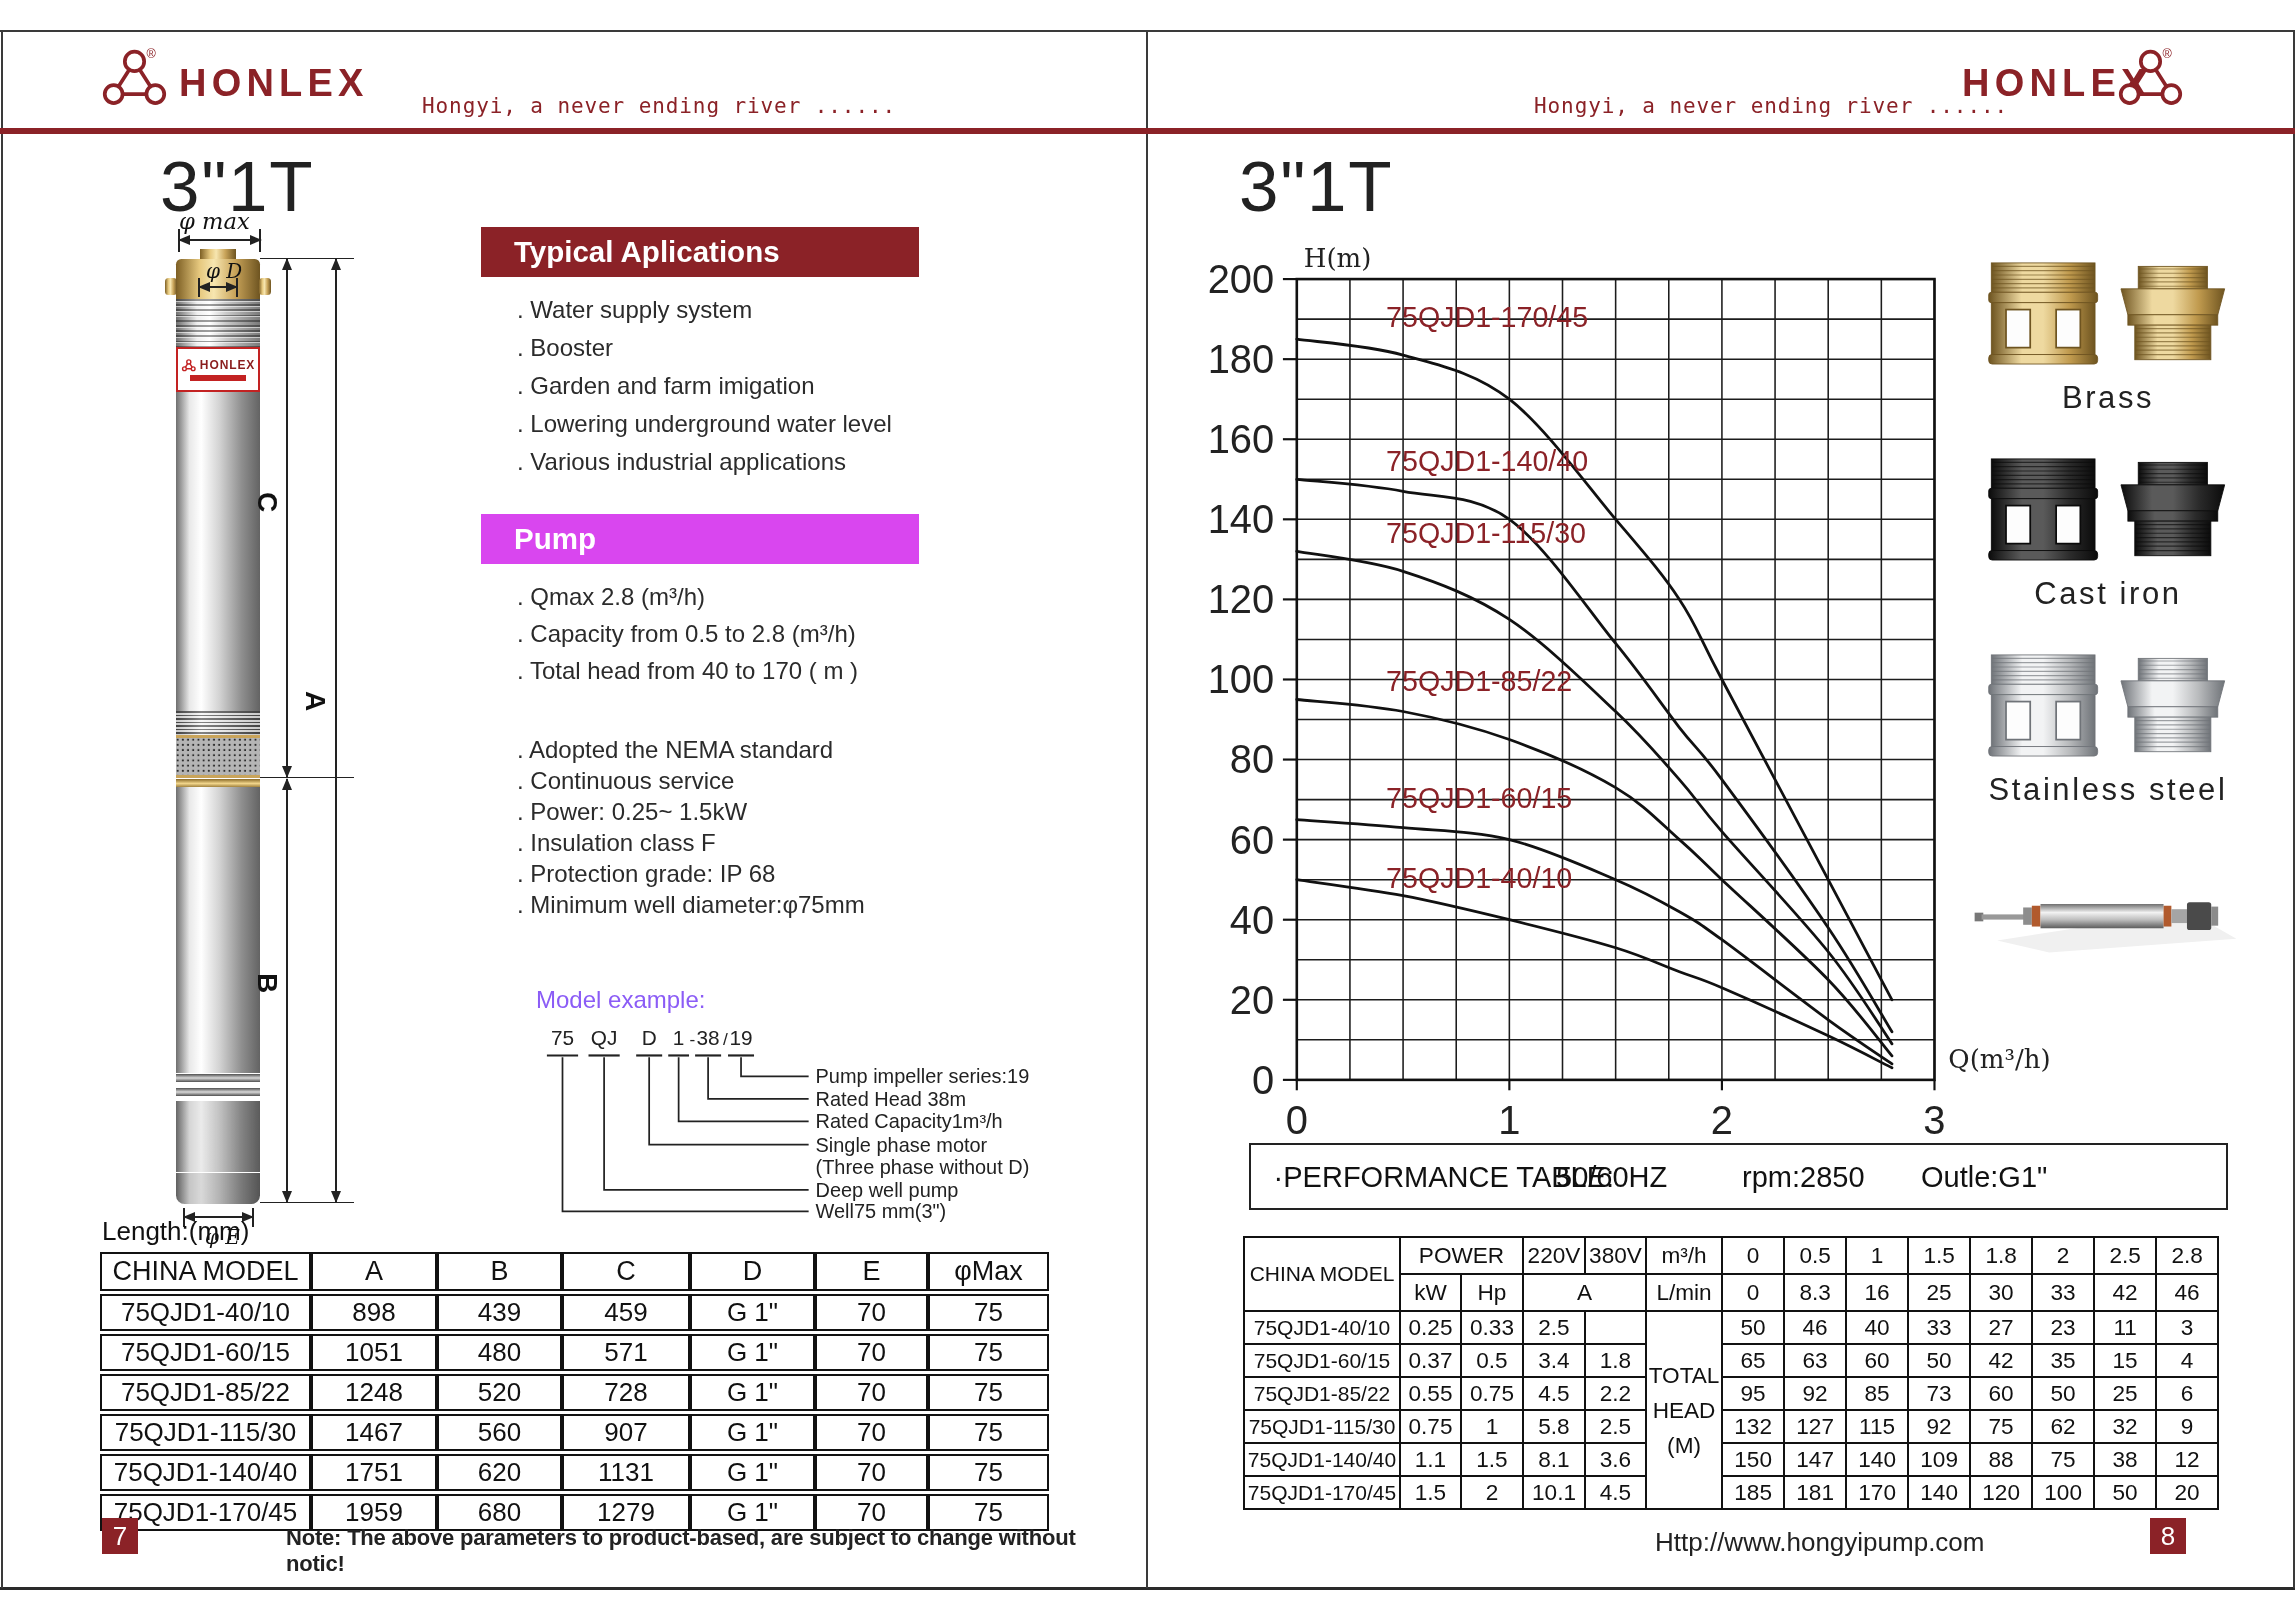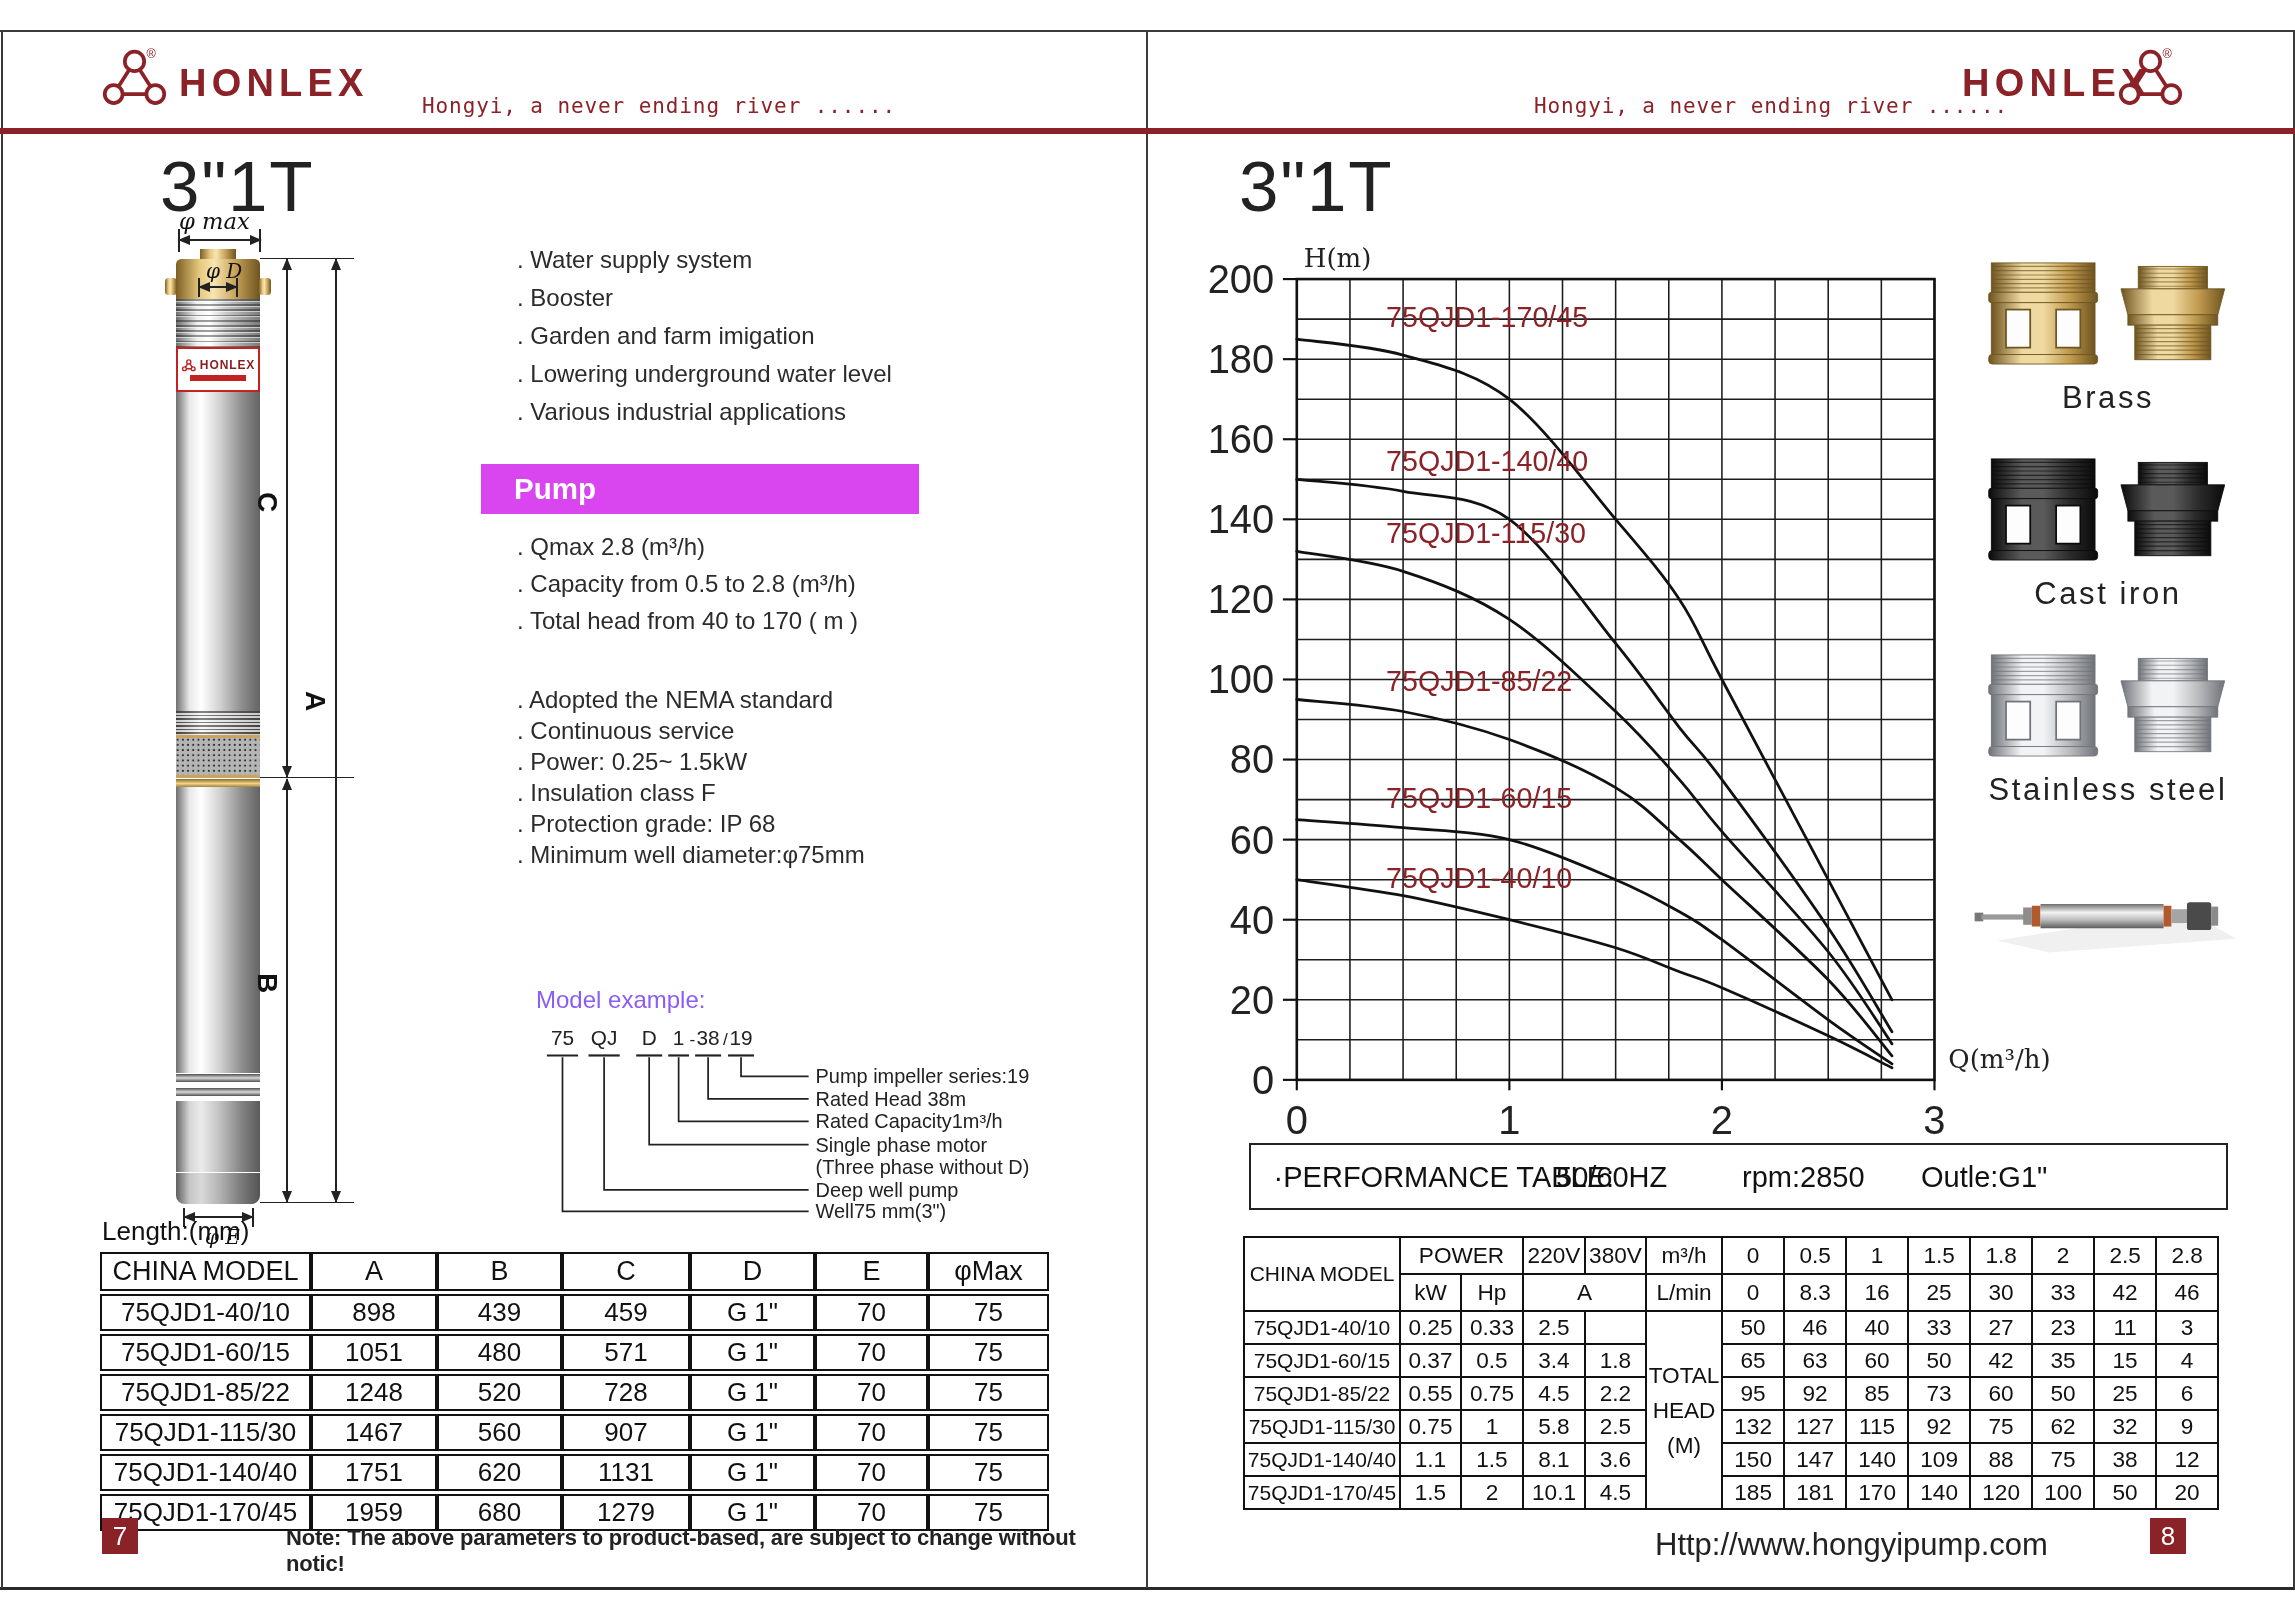--- a/index.html
+++ b/index.html
@@ -38,21 +38,21 @@
       font-size:22.6px;font-weight:normal;color:#111;padding:0 1.7px;height:31px;background:#fff;}
   table.perf thead th{height:35px;}
   td.headlbl{font-size:22.6px;line-height:35px;}
   
   .perfbox{border:2.6px solid #222;box-sizing:border-box;}
   .perfbox span{position:absolute;top:50%;transform:translateY(-50%);font-size:29px;color:#111;}
   
   .pagenum{width:36px;height:36px;color:#fff;display:flex;align-items:center;
            justify-content:center;font-size:26px;}
   .note{font-size:22px;font-weight:bold;color:#222;letter-spacing:-0.2px;}
-  .url{font-size:31px;color:#222;}
+  .url{font-size:26px;color:#222;}
   
   .pump-sec{position:absolute;left:0;width:84px;}
   .metal{background:linear-gradient(90deg,#6f6f6f 0%,#e8e8e8 16%,#ffffff 30%,#d2d2d2 52%,#8f8f8f 78%,#636363 100%);}
   .brass{background:linear-gradient(90deg,#7d5f24 0%,#e6c87e 28%,#f7e6b0 45%,#c9a45a 70%,#6e5420 100%);}
   .ribbed{background:
      repeating-linear-gradient(180deg,rgba(0,0,0,.38) 0 1.7px,rgba(255,255,255,.55) 1.7px 2.6px,rgba(0,0,0,0) 2.6px 5.2px),
      linear-gradient(90deg,#6f6f6f,#efefef 25%,#fff 40%,#c9c9c9 60%,#7a7a7a);}
   .thread{background:
      repeating-linear-gradient(180deg,rgba(0,0,0,.45) 0 1.7px,rgba(255,255,255,.6) 1.7px 3.5px),
      linear-gradient(90deg,#777,#eee 30%,#bbb 60%,#777);}
@@ -182,20 +182,21 @@
   <div class="dimletter" style="left:305px;top:685px;">A</div>
   <div class="dimletter" style="left:257px;top:967px;">B</div>
 
   <div class="harrow" style="left:184px;top:1216px;width:69px;"></div>
   <div class="tickline" style="left:183px;top:1208px;width:1.7px;height:19px;"></div>
   <div class="tickline" style="left:252px;top:1208px;width:1.7px;height:19px;"></div>
   <div class="philabel" style="left:205px;top:1225px;font-size:20px;"><span class="phi">φ E</span></div>
 
   <div class="abs" id="sections-left" style="left:481px;top:227px;width:438px;">
       <div class="section" style="margin-bottom: 33px;">
+        <div class="section-bar" style="background: rgb(139, 34, 39);">Typical Aplications</div>
         <div class="section-items items-loose">
           <div class="s-item">. Water supply system</div>
           <div class="s-item">. Booster</div>
           <div class="s-item">. Garden and farm imigation</div>
           <div class="s-item">. Lowering underground water level</div>
           <div class="s-item">. Various industrial applications</div>
         </div>
       </div>
       <div class="section" style="margin-bottom: 31px;">
         <div class="section-bar" style="background: #d946ef;">Pump</div>

